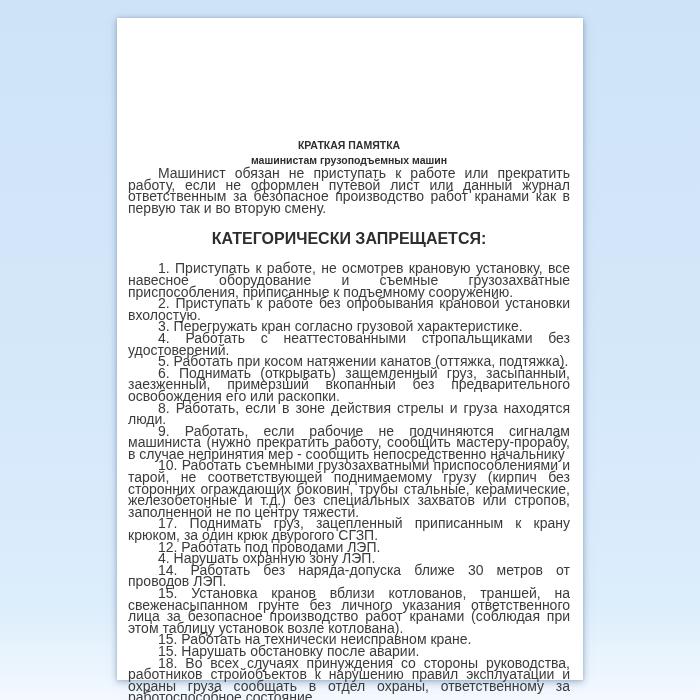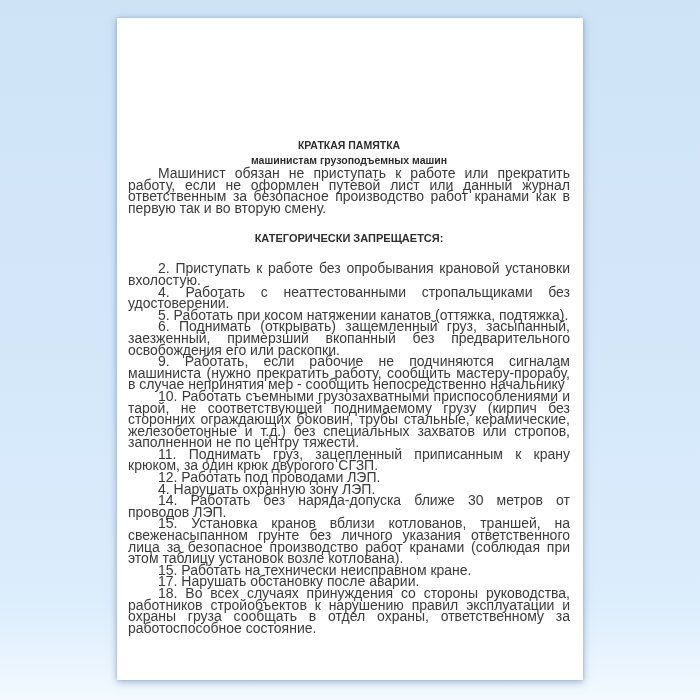--- a/index.html
+++ b/index.html
@@ -39,21 +39,21 @@
     margin: 0;
     font-size: 14px;
     line-height: 11.6px;
     text-align: justify;
     text-indent: 30px;
     color: #3b3b3b;
   }
   .section-heading {
     text-align: center;
     font-weight: bold;
-    font-size: 11px;
+    font-size: 16px;
     line-height: 13px;
     color: #2e2e2e;
     margin: 18px 0 18px 0;
   }
   .items p.body-text {
     margin: 0;
   }
 </style>
 </head>
 <body>
@@ -62,29 +62,32 @@
 
   <p class="doc-title">КРАТКАЯ ПАМЯТКА</p>
 
   <p class="doc-subtitle">машинистам грузоподъемных машин</p>
 
   <p class="body-text intro">Машинист обязан не приступать к работе или прекратить работу, если не оформлен путевой лист или данный журнал ответственным за безопасное производство работ кранами как в первую так и во вторую смену.</p>
 
   <p class="section-heading">КАТЕГОРИЧЕСКИ ЗАПРЕЩАЕТСЯ:</p>
 
   <div class="items">
+    <p class="body-text">1. Приступать к работе, не осмотрев крановую установку, все навесное оборудование и съемные грузозахватные приспособления, приписанные к подъемному сооружению.</p>
     <p class="body-text">2. Приступать к работе без опробывания крановой установки вхолостую.</p>
+    <p class="body-text">3. Перегружать кран согласно грузовой характеристике.</p>
     <p class="body-text">4. Работать с неаттестованными стропальщиками без удостоверений.</p>
     <p class="body-text">5. Работать при косом натяжении канатов (оттяжка, подтяжка).</p>
     <p class="body-text">6. Поднимать (открывать) защемленный груз, засыпанный, заезженный, примерзший вкопанный без предварительного освобождения его или раскопки.</p>
+    <p class="body-text">8. Работать, если в зоне действия стрелы и груза находятся люди.</p>
     <p class="body-text">9. Работать, если рабочие не подчиняются сигналам машиниста (нужно прекратить работу, сообщить мастеру-прорабу, в случае непринятия мер - сообщить непосредственно начальнику</p>
     <p class="body-text">10. Работать съемными грузозахватными приспособлениями и тарой, не соответствующей поднимаемому грузу (кирпич без сторонних ограждающих боковин, трубы стальные, керамические, железобетонные и т.д.) без специальных захватов или стропов, заполненной не по центру тяжести.</p>
-    <p class="body-text">11. Поднимать груз, зацепленный приписанным к крану крюком, за один крюк двурогого СГЗП.</p>
+    <p class="body-text">17. Поднимать груз, зацепленный приписанным к крану крюком, за один крюк двурогого СГЗП.</p>
     <p class="body-text">12. Работать под проводами ЛЭП.</p>
     <p class="body-text">4. Нарушать охранную зону ЛЭП.</p>
     <p class="body-text">14. Работать без наряда-допуска ближе 30 метров от проводов ЛЭП.</p>
     <p class="body-text">15. Установка кранов вблизи котлованов, траншей, на свеженасыпанном грунте без личного указания ответственного лица за безопасное производство работ кранами (соблюдая при этом таблицу установок возле котлована).</p>
     <p class="body-text">15. Работать на технически неисправном кране.</p>
-    <p class="body-text">17. Нарушать обстановку после аварии.</p>
+    <p class="body-text">15. Нарушать обстановку после аварии.</p>
     <p class="body-text">18. Во всех случаях принуждения со стороны руководства, работников стройобъектов к нарушению правил эксплуатации и охраны груза сообщать в отдел охраны, ответственному за работоспособное состояние.</p>
   </div>
 
 </div>
 
 </body></html>

